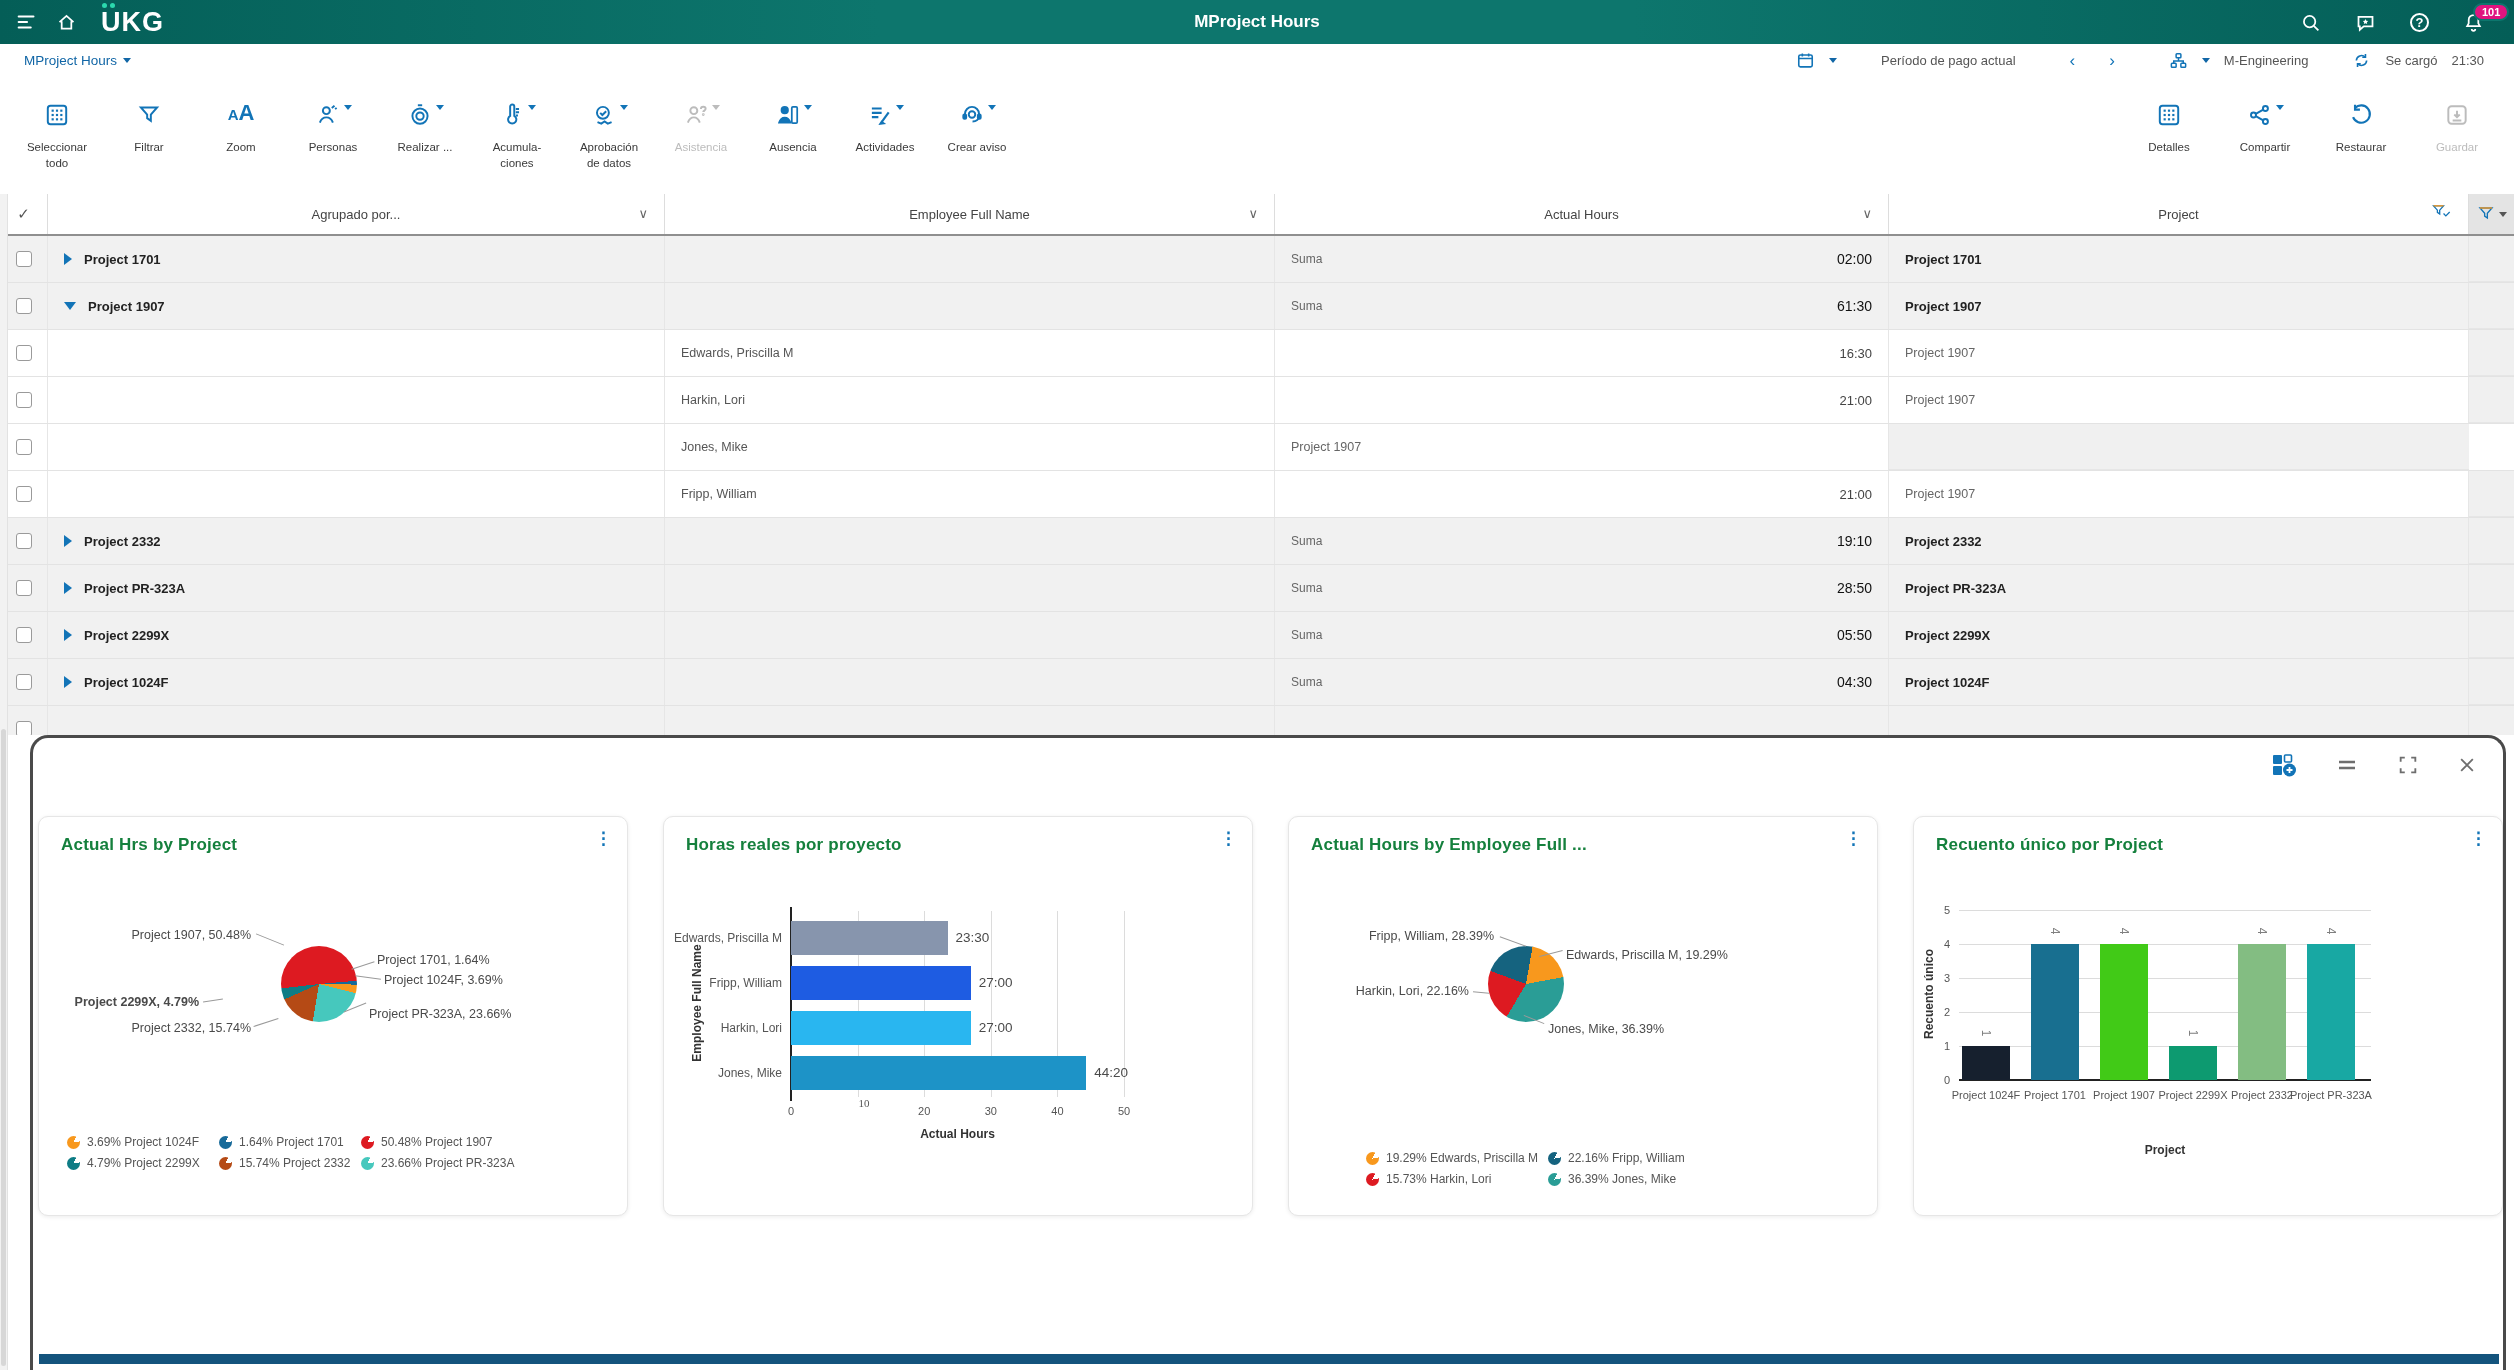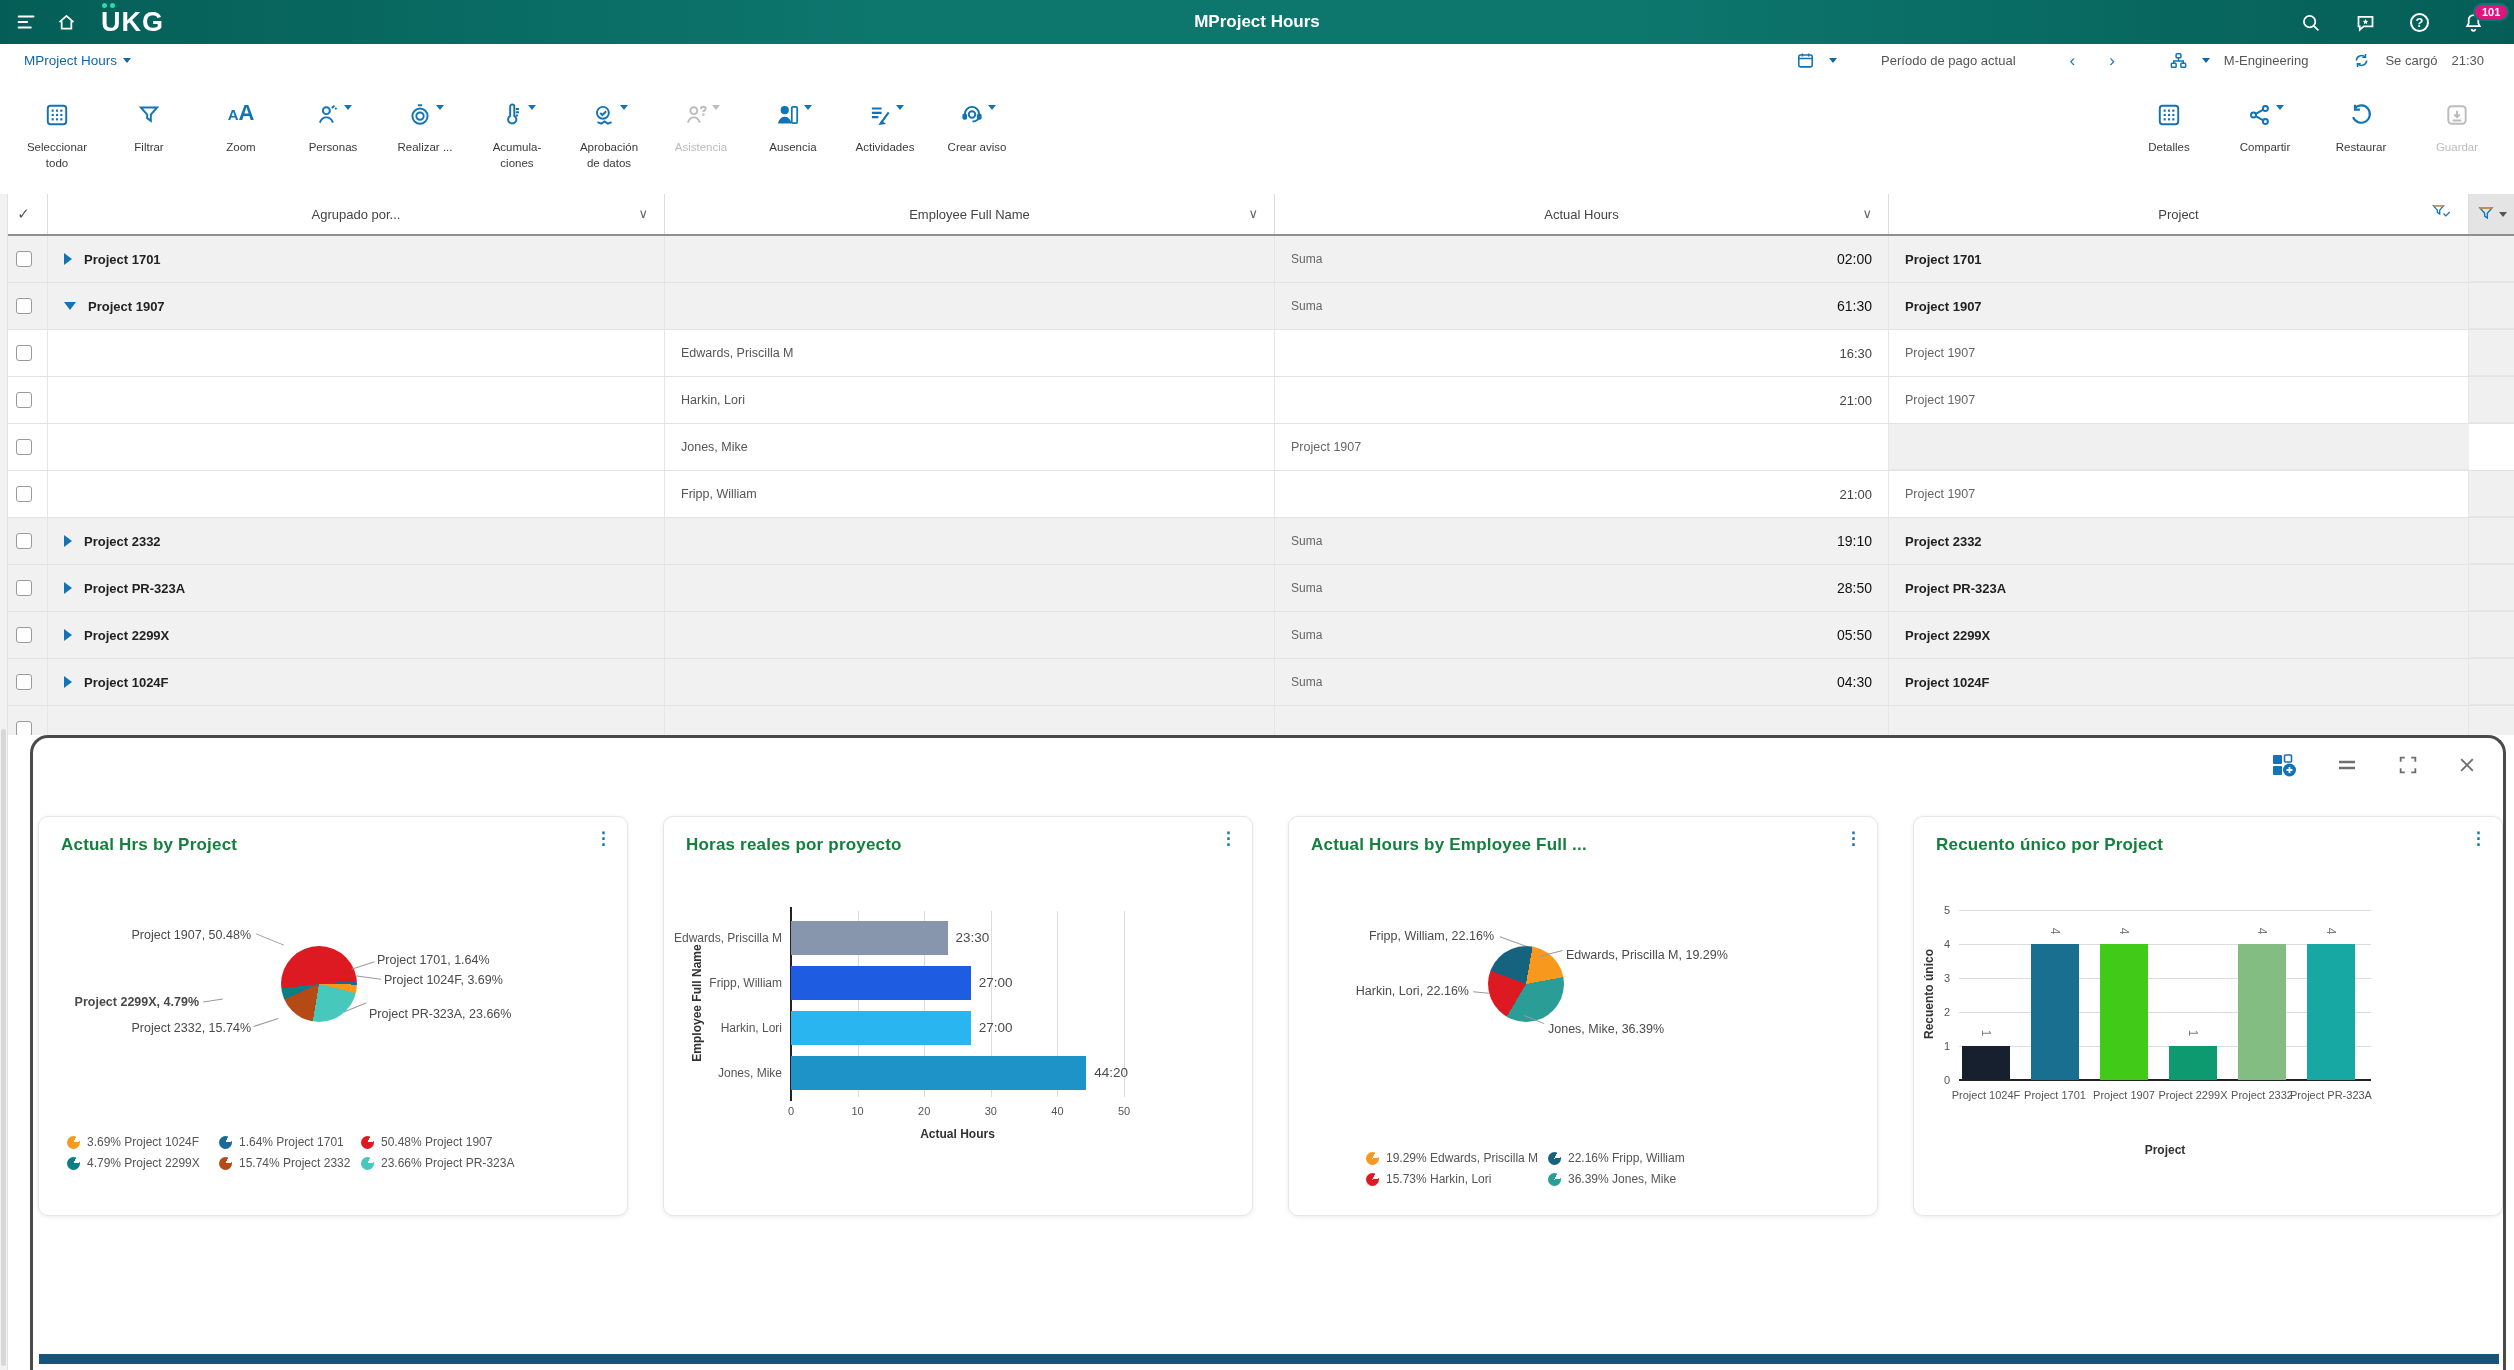--- a/index.html
+++ b/index.html
@@ -721,21 +721,21 @@
     <div class="card">
       <div class="card-head">
         <span class="card-title">Horas reales por proyecto</span>
         <span class="kebab">⋮</span>
       </div>
       <div class="card-body">
           <div style="position: absolute; inset: 0px;">
             <div class="axisline-v" style="left: 126px; top: 34px; height: 194px;"></div>
             <div class="tick" style="left: 115px; top: 232px; width: 24px; text-align: center;">0</div>
             <div class="gline-v" style="left: 193.6px; top: 38px; height: 186px;"></div>
-            <div class="tick" style="left: 181.6px; top: 232px; width: 24px; text-align: center;">10</div>
+            <div class="tick" style="left: 181.6px; top: 224px; width: 24px; text-align: right; font-family: Liberation Serif, serif;">10</div>
             <div class="gline-v" style="left: 260.2px; top: 38px; height: 186px;"></div>
             <div class="tick" style="left: 248.2px; top: 232px; width: 24px; text-align: center;">20</div>
             <div class="gline-v" style="left: 326.8px; top: 38px; height: 186px;"></div>
             <div class="tick" style="left: 314.8px; top: 232px; width: 24px; text-align: center;">30</div>
             <div class="gline-v" style="left: 393.4px; top: 38px; height: 186px;"></div>
             <div class="tick" style="left: 381.4px; top: 232px; width: 24px; text-align: center;">40</div>
             <div class="gline-v" style="left: 460px; top: 38px; height: 186px;"></div>
             <div class="tick" style="left: 448px; top: 232px; width: 24px; text-align: center;">50</div>
             <div class="hbar" style="left: 127px; top: 48px; width: 156.51px; background: rgb(135, 149, 173);"></div>
             <div class="hbar-val" style="left: 291.51px; top: 57px;">23:30</div>
@@ -760,21 +760,21 @@
         <span class="kebab">⋮</span>
       </div>
       <div class="card-body">
           <div style="position: absolute; inset: 0px;">
             <div class="pie" style="left: 199px; top: 73px; width: 76px; height: 76px; background: conic-gradient(from 10deg, rgb(248, 152, 29) 0deg, rgb(248, 152, 29) 69.44deg, rgb(42, 157, 150) 69.44deg, rgb(42, 157, 150) 200.45deg, rgb(221, 26, 33) 200.45deg, rgb(221, 26, 33) 280.22deg, rgb(21, 99, 127) 280.22deg, rgb(21, 99, 127) 360deg);"></div>
             <div class="cline" style="left: 250px; top: 80px; width: 24px; transform: rotate(-14deg);"></div>
             <div class="cline" style="left: 210px; top: 68px; width: 28px; transform: rotate(20deg);"></div>
             <div class="cline" style="left: 184px; top: 119px; width: 16px; transform: rotate(5deg);"></div>
             <div class="cline" style="left: 234px; top: 146px; width: 22px; transform: rotate(22deg);"></div>
             <div class="callout" style="top: 75px; left: 277px;">Edwards, Priscilla M, 19.29%</div>
-            <div class="callout r" style="top: 56px; left: 0px; width: 205px;">Fripp, William, 22.16%</div>
+            <div class="callout r" style="top: 56px; left: 0px; width: 205px;">Fripp, William, 28.39%</div>
             <div class="callout r" style="top: 111px; left: 0px; width: 180px;">Harkin, Lori, 22.16%</div>
             <div class="callout" style="top: 149px; left: 259px;">Jones, Mike, 36.39%</div>
             <div class="legend" style="left: 77px; top: 278px; grid-template-columns: 182px 200px;">
               <div class="leg-item">
                 <span class="leg-pie" style="background: conic-gradient(from 25deg, rgb(255, 255, 255) 0deg, rgb(255, 255, 255) 55deg, rgb(248, 152, 29) 55deg, rgb(248, 152, 29) 360deg);"></span>
                 <span>19.29% Edwards, Priscilla M</span>
               </div>
               <div class="leg-item">
                 <span class="leg-pie" style="background: conic-gradient(from 25deg, rgb(255, 255, 255) 0deg, rgb(255, 255, 255) 55deg, rgb(21, 99, 127) 55deg, rgb(21, 99, 127) 360deg);"></span>
                 <span>22.16% Fripp, William</span>

